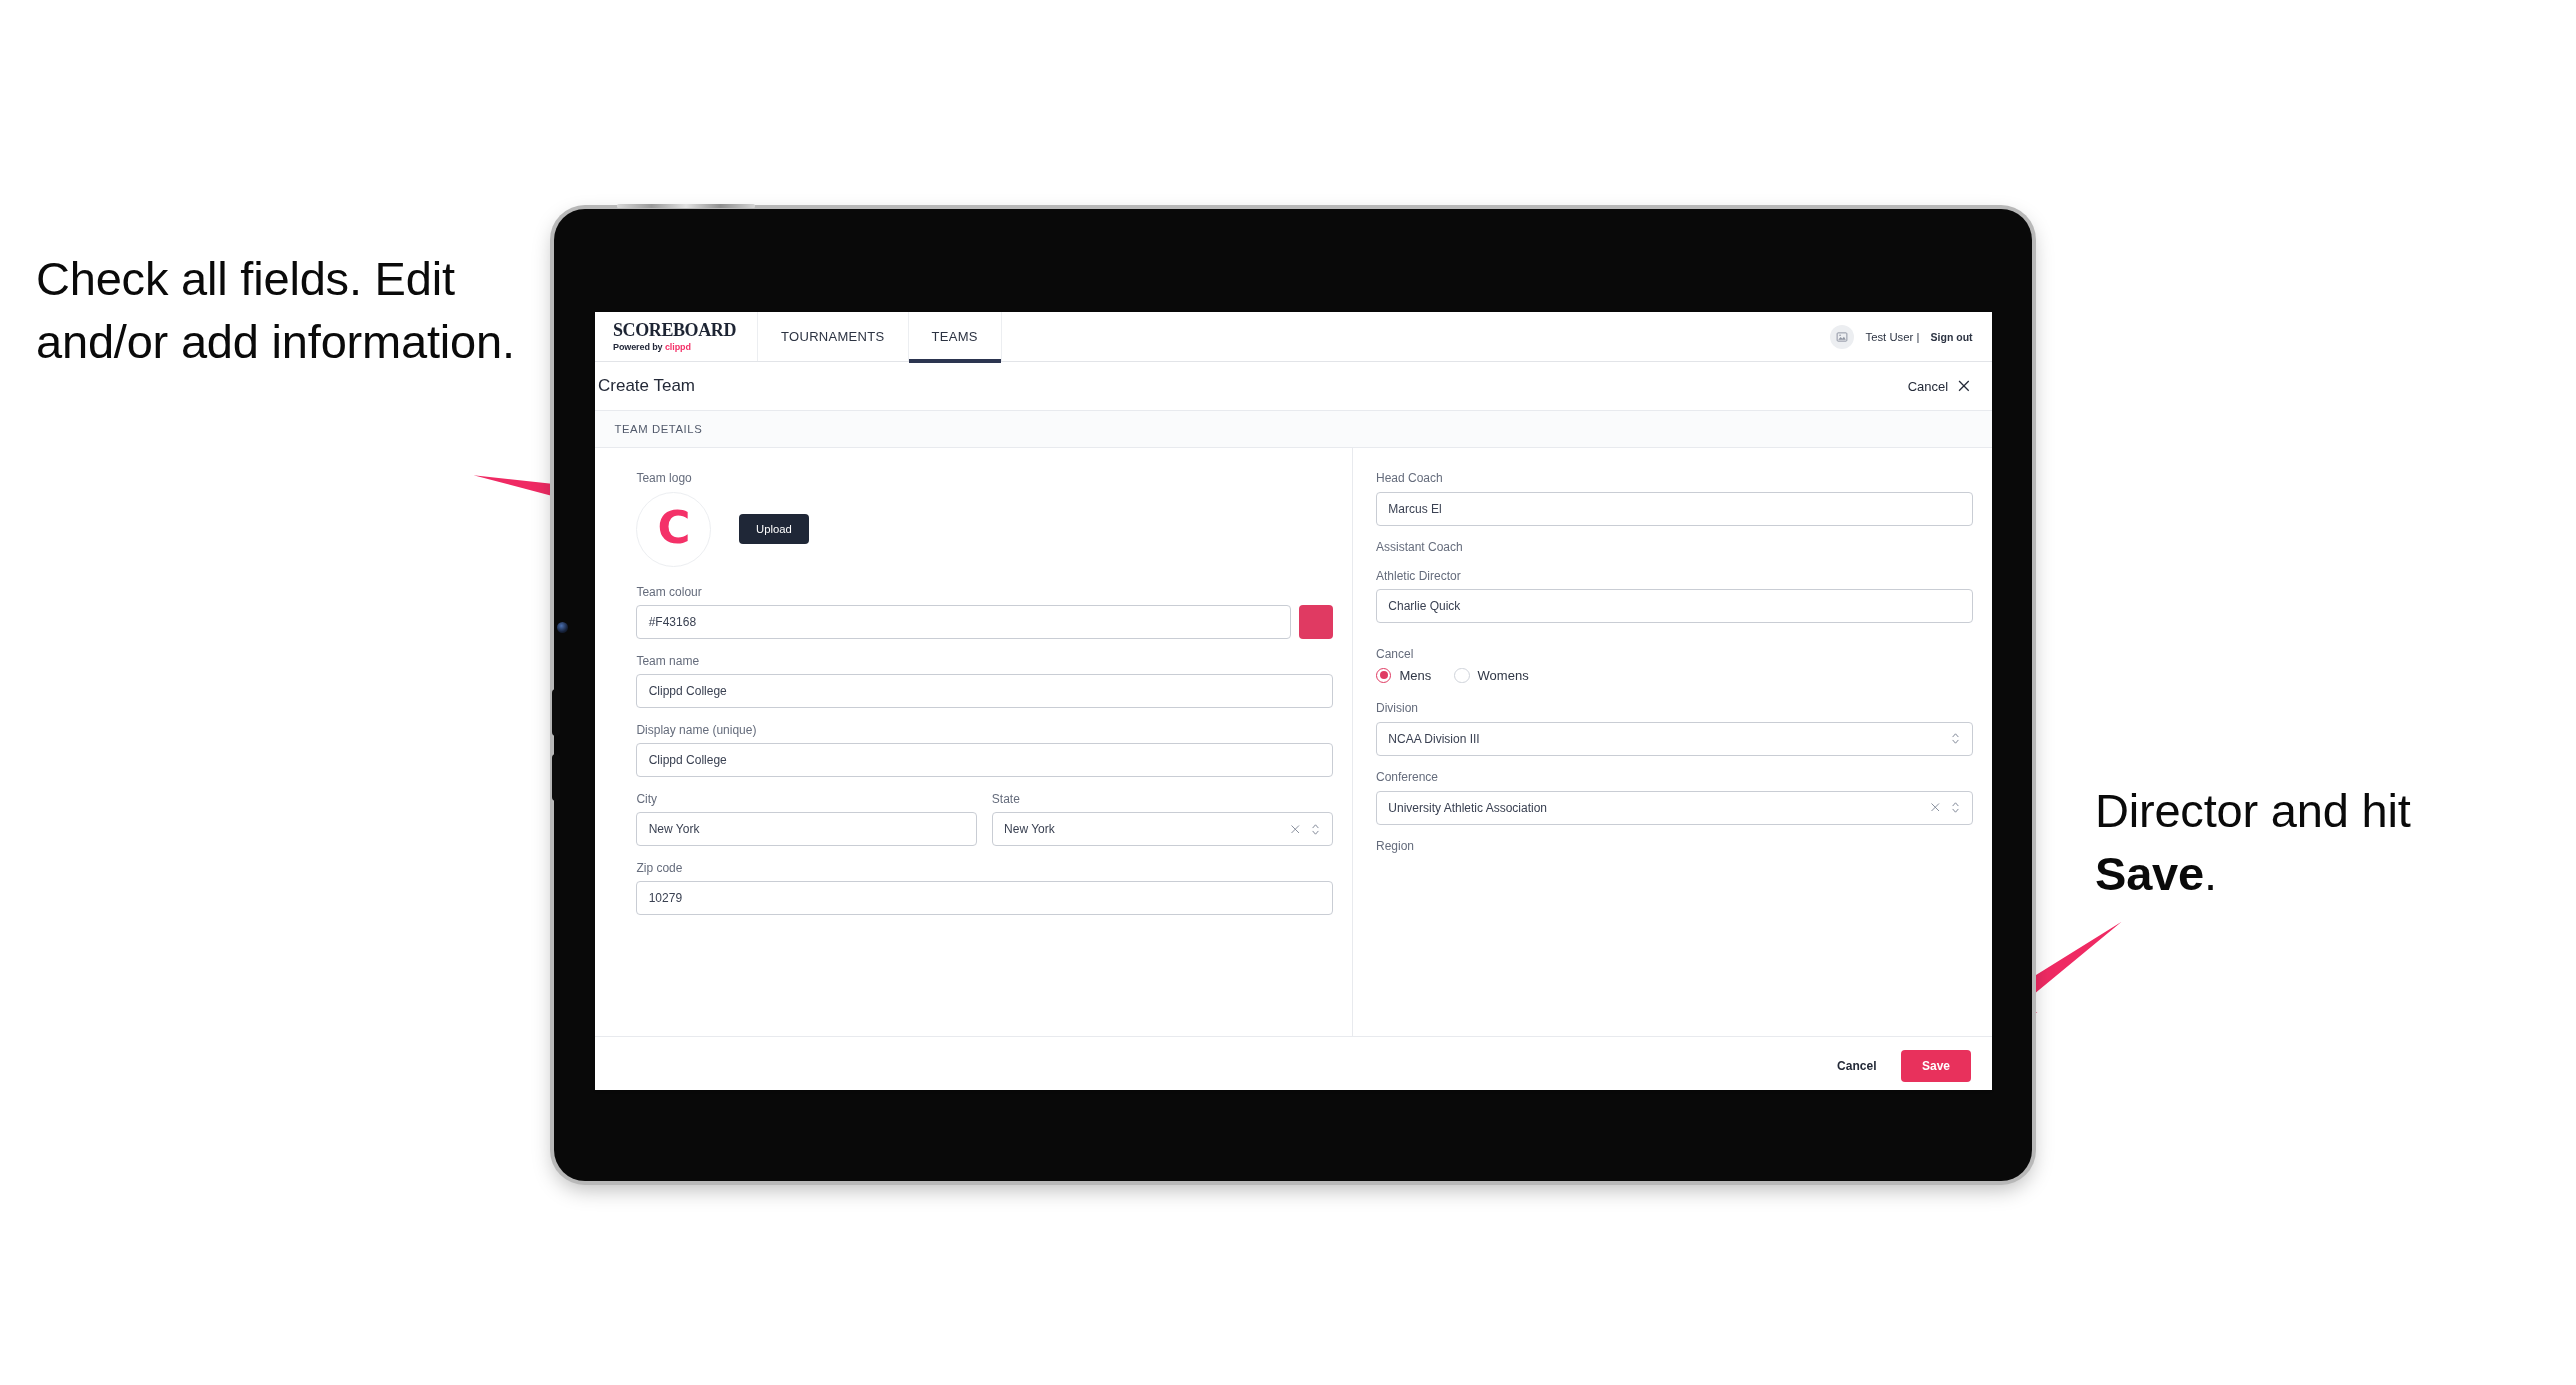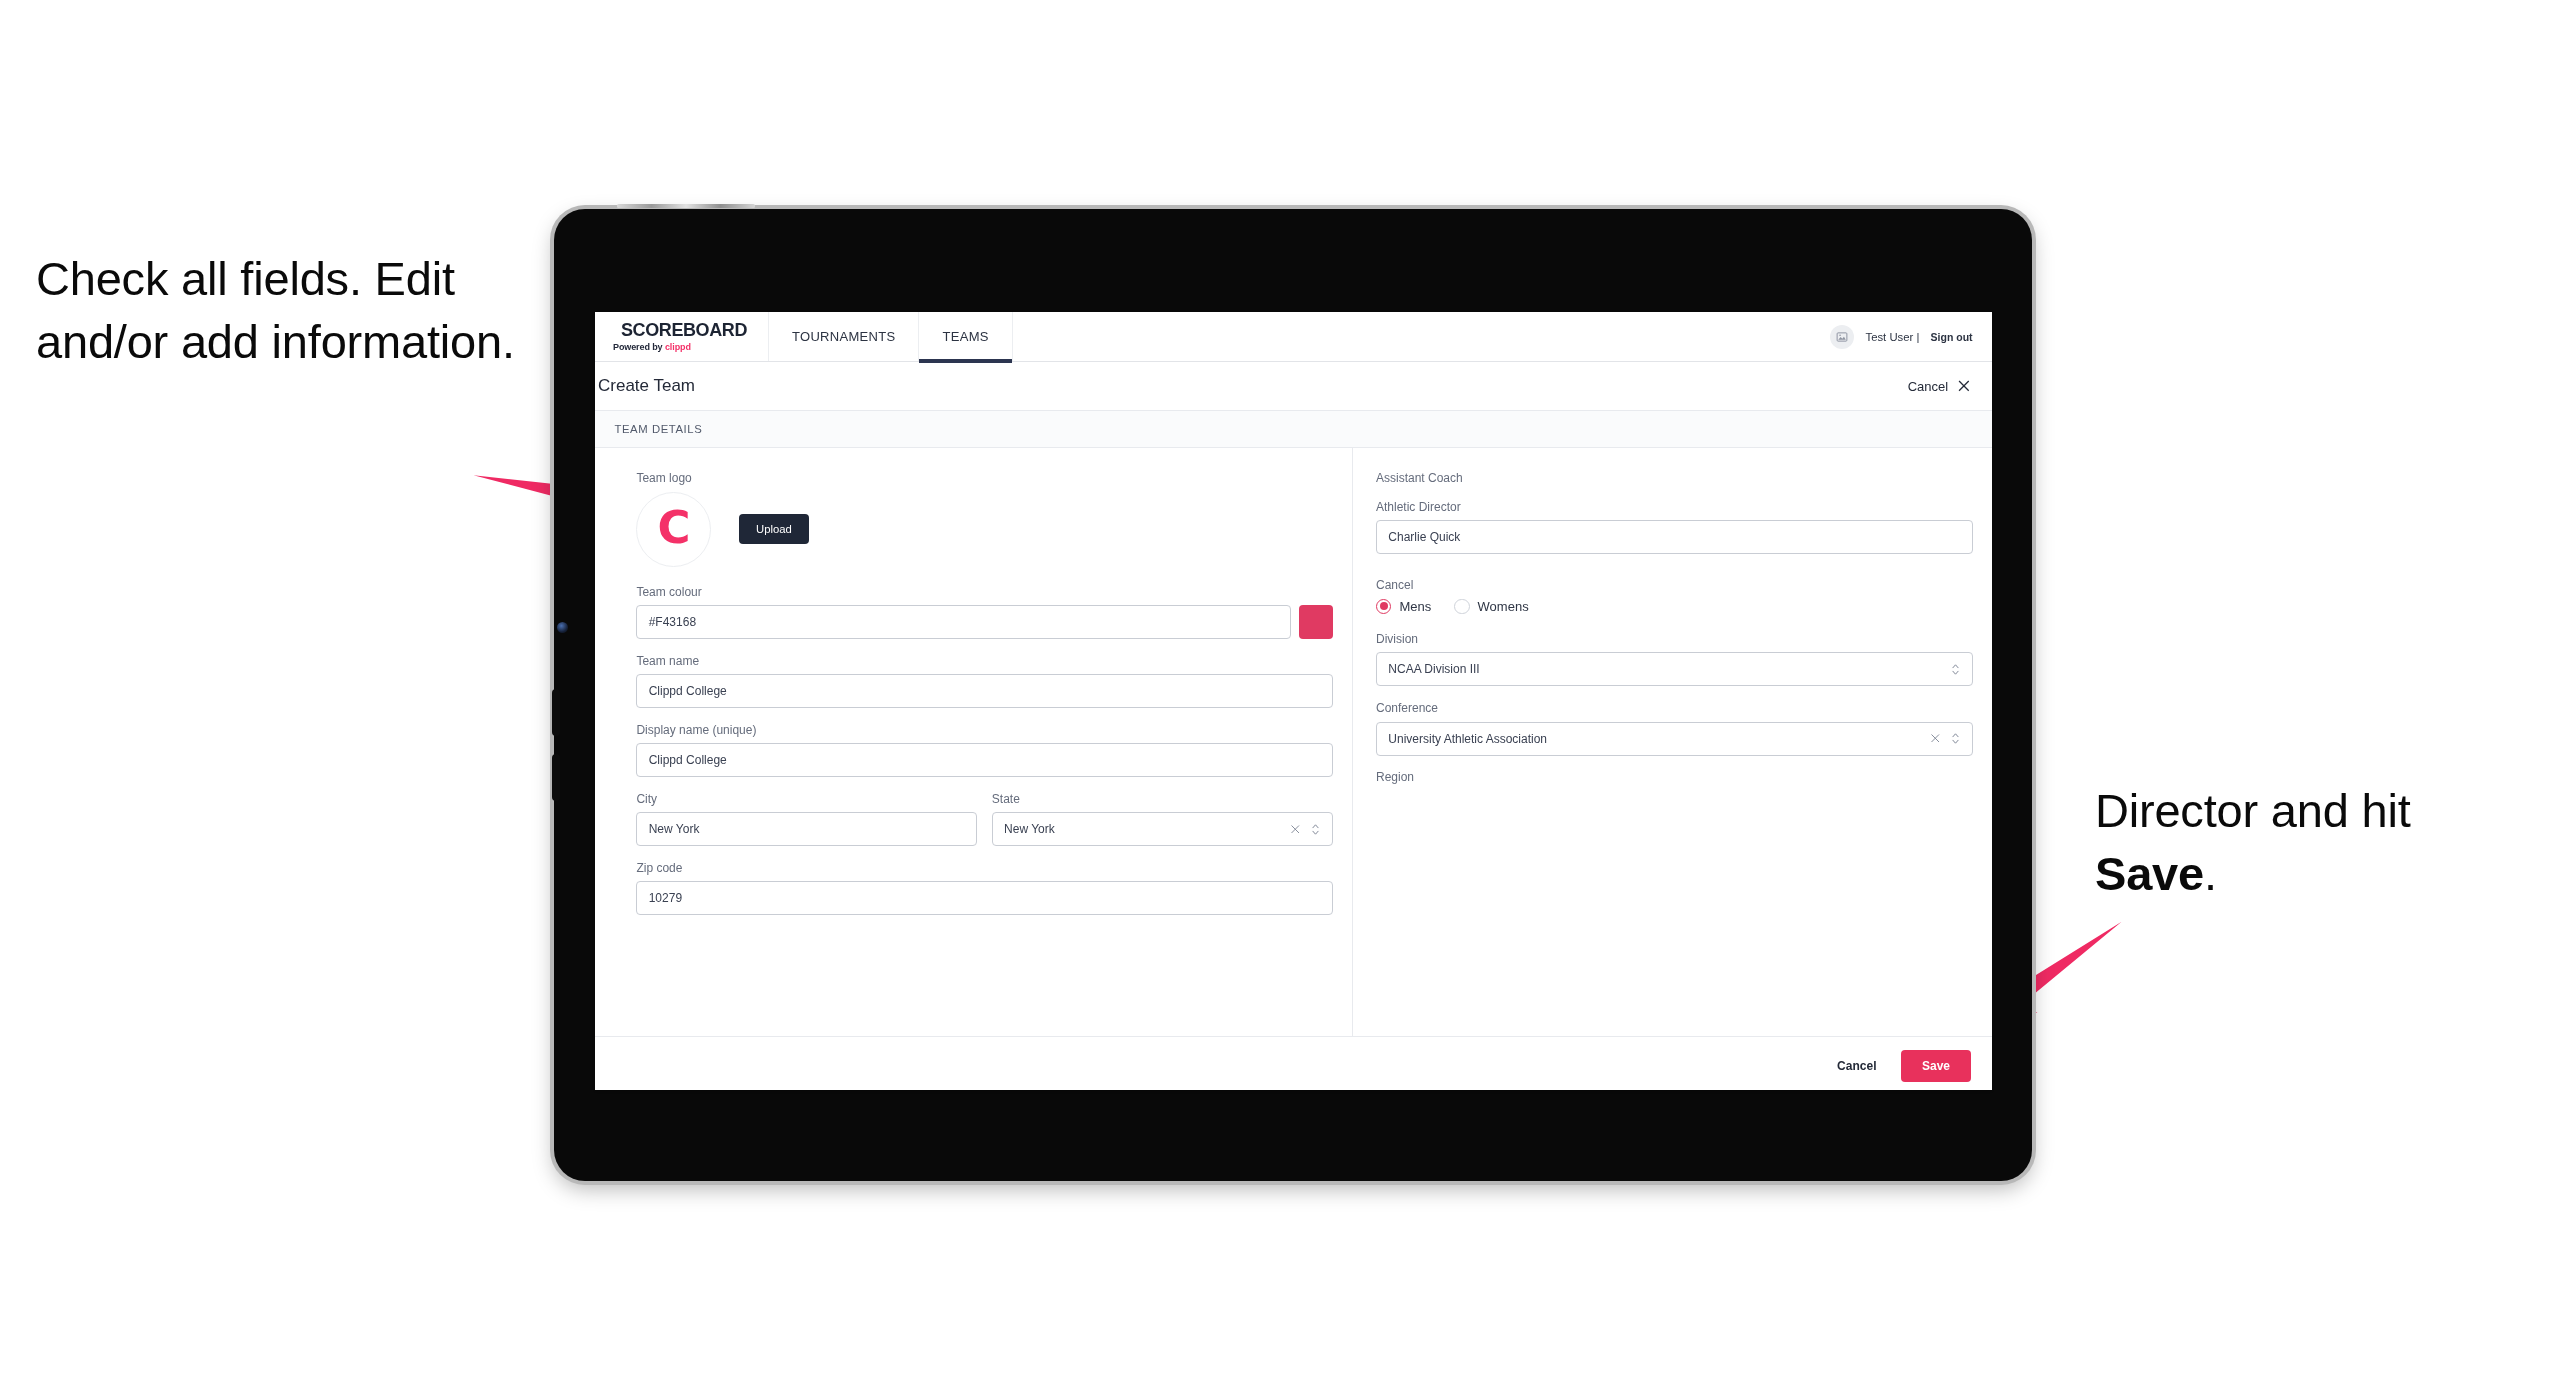--- a/index.html
+++ b/index.html
@@ -63,23 +63,23 @@
   #appbar {
     position: relative; height: 50px; background: #fff;
     border-bottom: 1.6px solid #e2e4e8;
     display: flex; align-items: stretch;
   }
   #brand {
     display:flex; flex-direction:column; justify-content:center;
     padding: 0 21px 0 18px; border-right:0.8px solid #eceef1;
   }
   #brand-title {
-    font-family: Liberation Sans, sans-serif;
+    font-family: Liberation Serif, serif;
     font-weight: 700; font-size: 18px; letter-spacing: -0.4px;
-    color: #1d2433; line-height: 1; margin-left: 8px;
+    color: #1d2433; line-height: 1;
   }
   #brand-sub {
     margin-top: 3.2px; font-size: 9px; color:#23293a; font-weight:700; letter-spacing:-0.1px;
   }
   #brand-sub .pink { color:#f43168; }
 
   .navtab {
     display:flex; align-items:center; padding: 0 23px;
     font-size: 13px; letter-spacing: 0.3px; color:#2c3342;
     border-right:0.8px solid #eceef1; position:relative; cursor:pointer;
@@ -324,20 +324,26 @@
             <span class="lbl">Zip code</span>
             <div class="inp">
               <span class="val">10279</span>
             </div>
           </div>
 
         </div>
 
         <div id="col-right">
 
+          <div class="fld">
+            <span class="lbl">Head Coach</span>
+            <div class="inp">
+              <span class="val">Marcus El</span>
+            </div>
+          </div>
 
           <div class="fld">
             <span class="lbl">Assistant Coach</span>
           </div>
 
           <div class="fld">
             <span class="lbl">Athletic Director</span>
             <div class="inp">
               <span class="val">Charlie Quick</span>
             </div>

